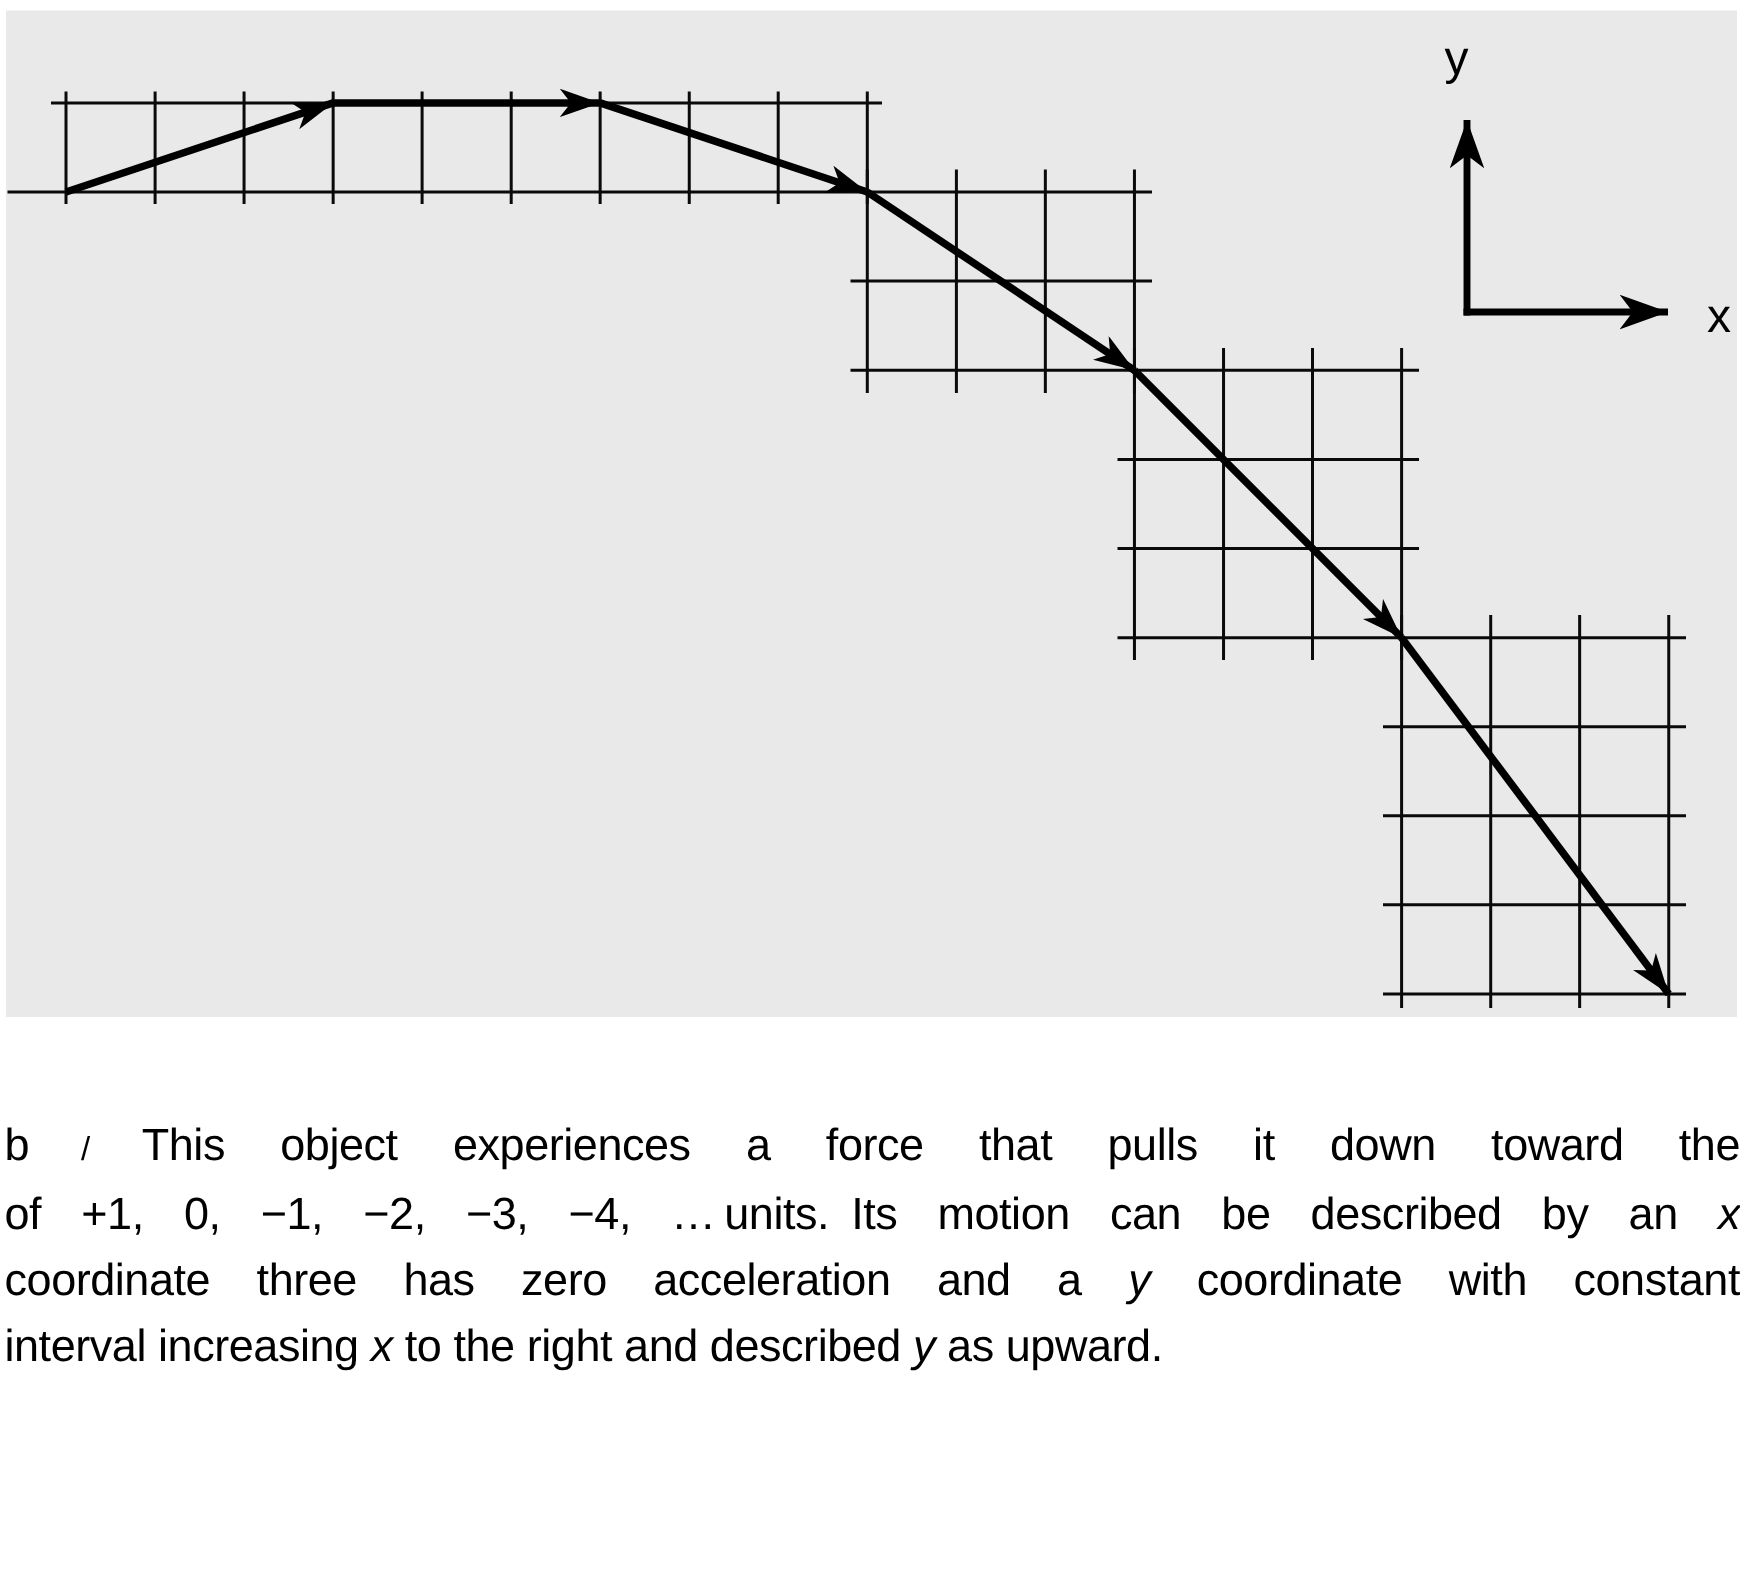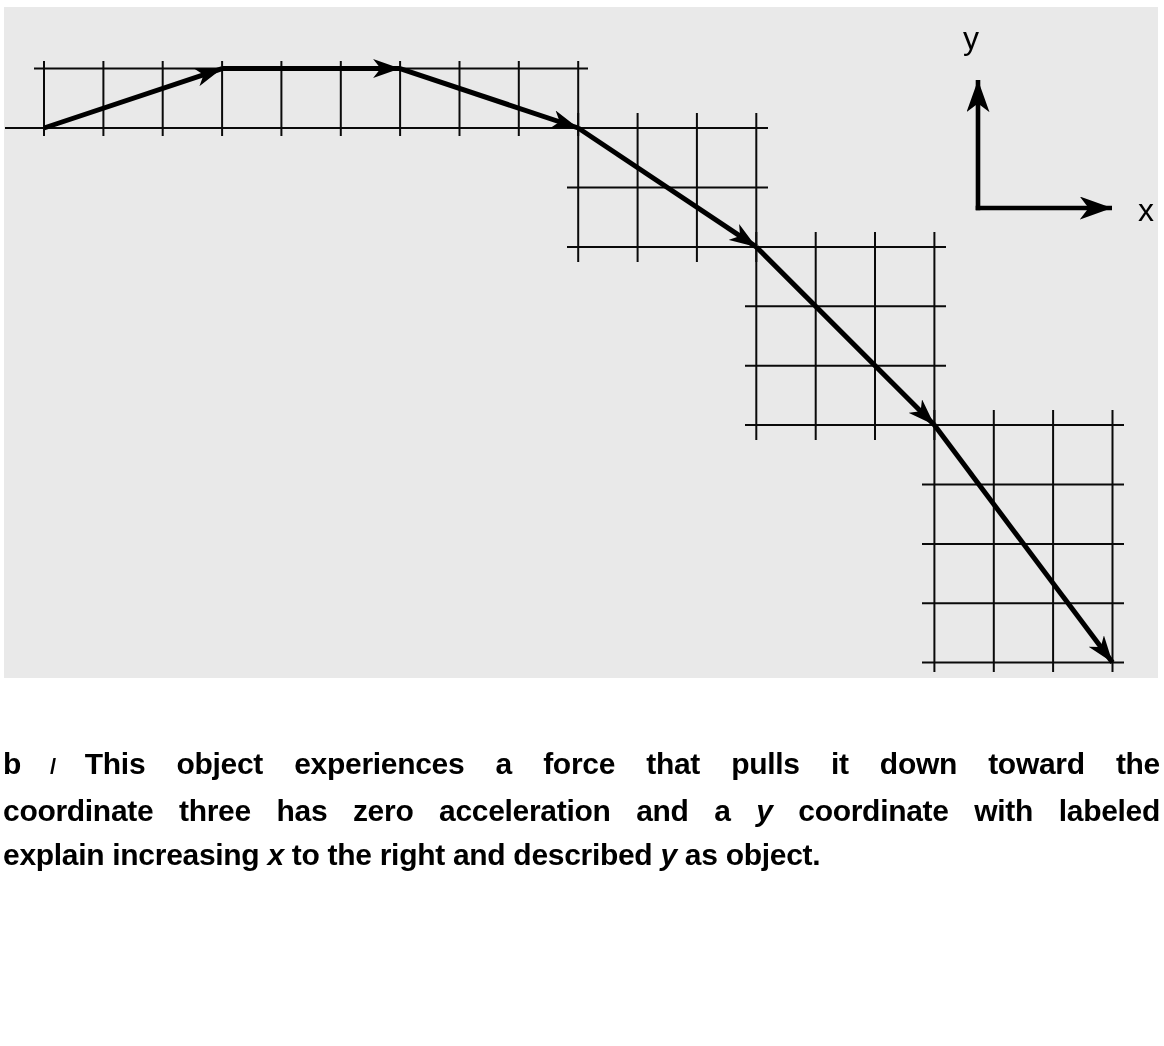--- a/index.html
+++ b/index.html
@@ -38,21 +38,20 @@
     font-size: 30px;
     line-height: 44px;
     letter-spacing: -0.3px;
     color: var(--ink);
   }
   .cap-line {
     text-align: justify;
     text-align-last: justify;
     white-space: nowrap;
     overflow: hidden;
-    font-weight: bold;
   }
   .cap-line.last {
     text-align-last: left;
   }
   .it { font-style: italic; }
   .cap-label { font-style: normal; }
   .cap-slash { font-size: 22px; }
 </style>
 </head>
 <body>
@@ -131,17 +130,18 @@
         <line x1="975.7" y1="208" x2="1112" y2="208" marker-end="url(#ax)"></line>
       </g>
     </svg>
 
     <span class="axis-label y-label">y</span>
     <span class="axis-label x-label">x</span>
   </div>
 
   <div class="caption">
       <div class="cap-line"><span class="cap-label">b</span><span class="cap-slash"> / </span><span>This object experiences a force that pulls it down toward the</span></div>
-      <div class="cap-line"><span>coordinate three has zero acceleration and a </span><span class="it">y</span><span> coordinate with labeled</span></div>
-      <div class="cap-line last"><span>explain increasing </span><span class="it">x</span><span> to the right and described </span><span class="it">y</span><span> as object.</span></div>
+      <div class="cap-line"><span>of +1, 0, −1, −2, −3, −4, … units. Its motion can be described by an </span><span class="it">x</span></div>
+      <div class="cap-line"><span>coordinate three has zero acceleration and a </span><span class="it">y</span><span> coordinate with constant</span></div>
+      <div class="cap-line last"><span>interval increasing </span><span class="it">x</span><span> to the right and described </span><span class="it">y</span><span> as upward.</span></div>
     </div>
 
 </div>
 
 </body></html>

